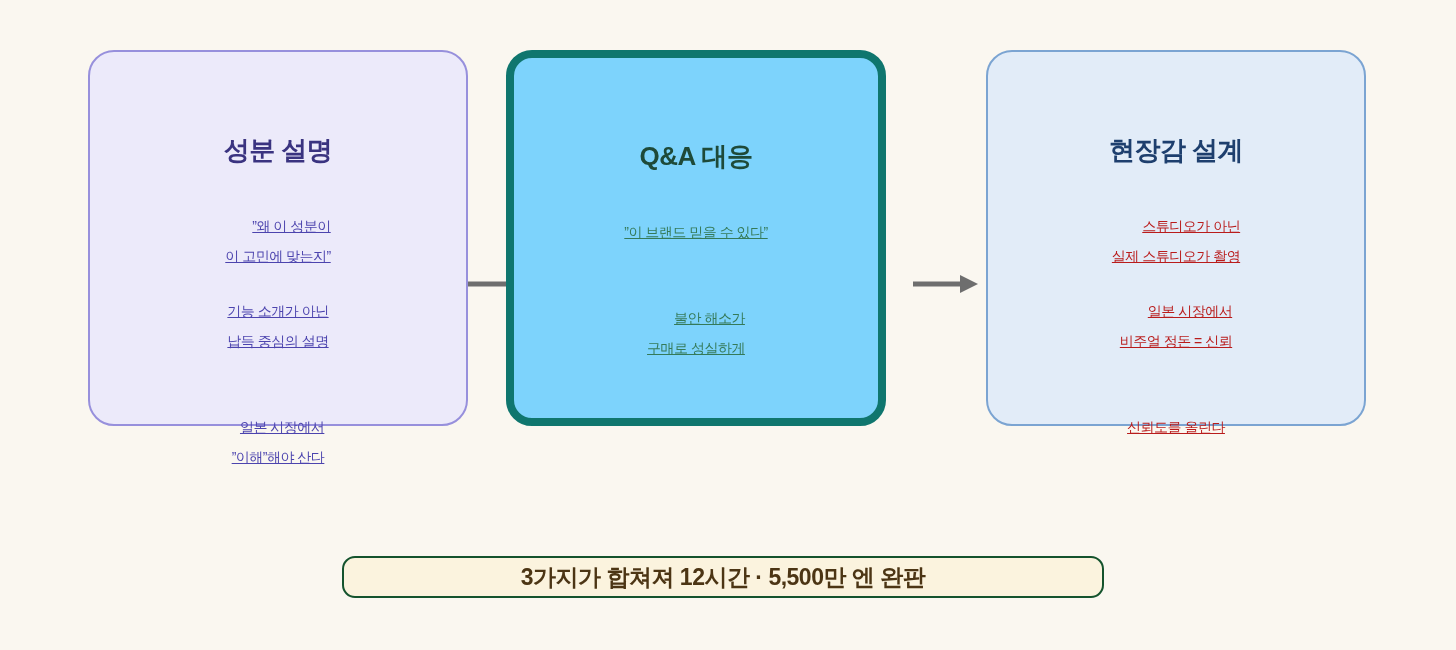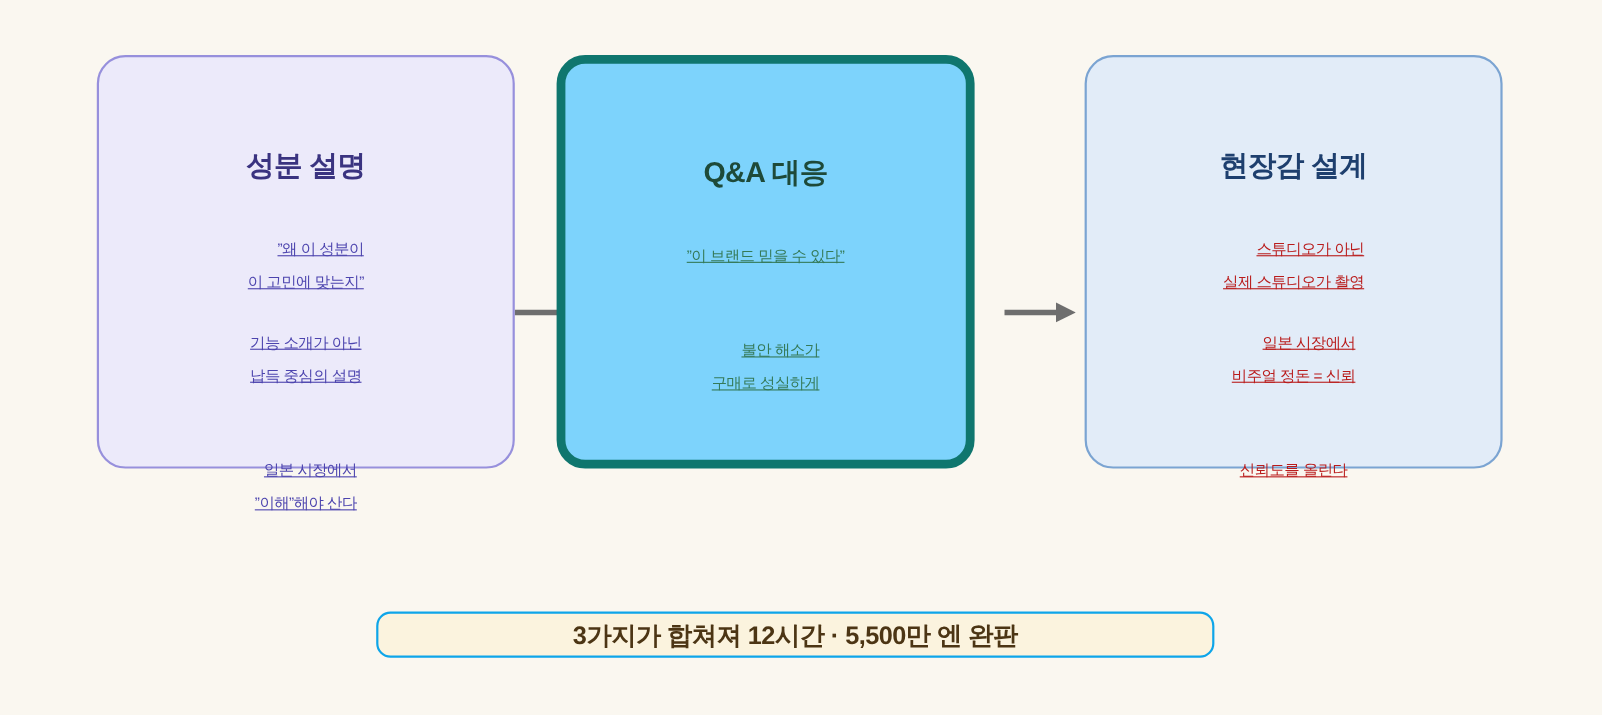--- a/index.html
+++ b/index.html
@@ -71,21 +71,21 @@
     width: 65px; height: 22px;
   }
   .arrow-1 { left: 468px; }
   .arrow-2 { left: 913px; }
 
   .banner {
     position: absolute;
     left: 342px; top: 556px;
     width: 762px; height: 42px;
     background: #FBF3DE;
-    border: 2px solid #0ea5e9;
+    border: 2px solid #14532d;
     border-radius: 13px;
     display: flex;
     align-items: center;
     justify-content: center;
   }
   .banner-text {
     font-size: 23px;
     font-weight: 700;
     color: #4C3514;
     letter-spacing: -0.5px;

